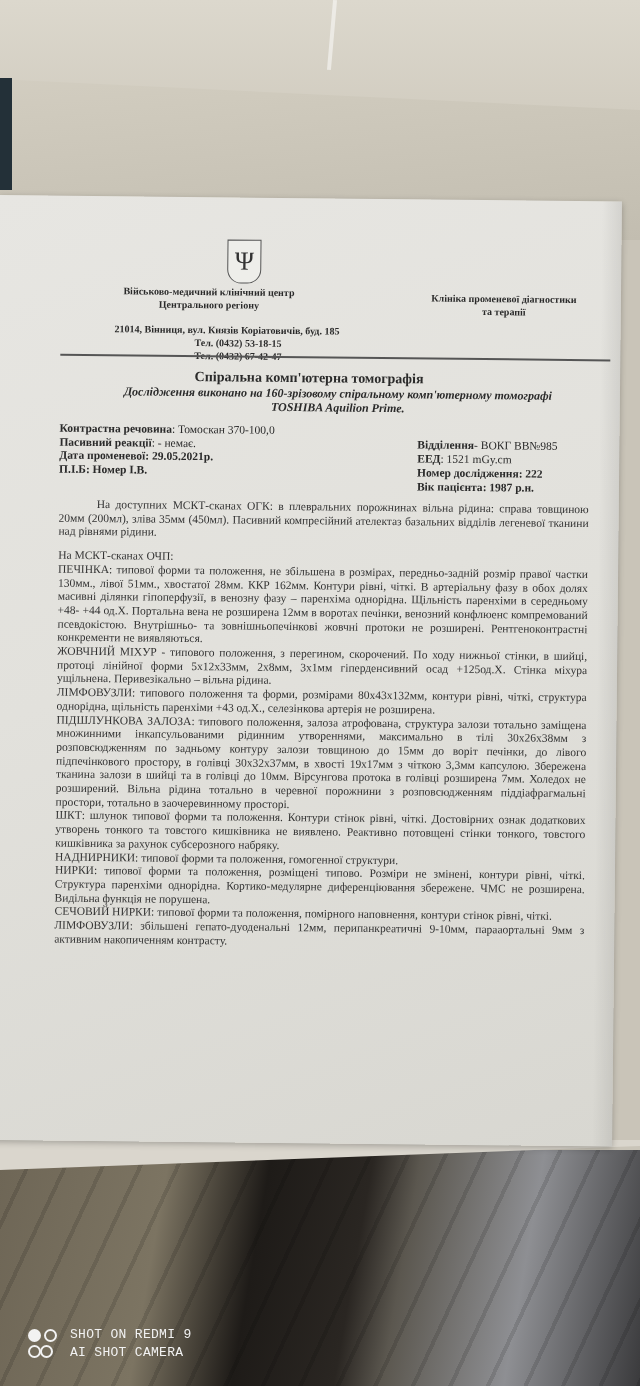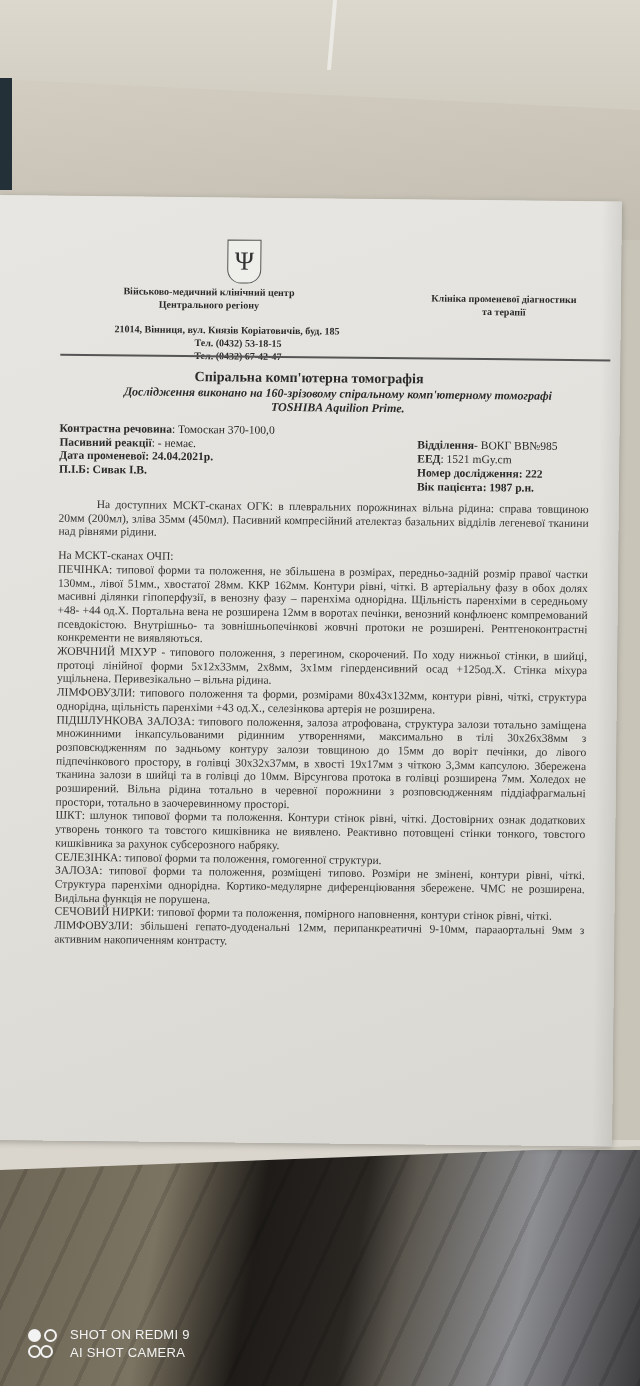--- a/index.html
+++ b/index.html
@@ -68,21 +68,21 @@
   .body {
     position:absolute; left:62px; top:302px; width:530px;
     font-size:11.5px; line-height:13.7px; text-align:justify; color:#333;
   }
   .body p { margin:0; }
   .body .intro { text-indent:38px; margin-bottom:10px; }
   .body .sec { }
   .body .head { text-transform:none; }
   .watermark {
     position:absolute; left:26px; top:1326px; display:flex; align-items:center; gap:10px;
-    color:#f2f2f2; font-family:Liberation Sans, sans-serif; font-size:13px; letter-spacing:0.3px; line-height:18px;
+    color:#f2f2f2; font-family:Liberation Mono, monospace; font-size:13px; letter-spacing:0.3px; line-height:18px;
   }
   .wm-logo { width:34px; height:34px; position:relative; }
   .wm-logo .c { position:absolute; width:13px; height:13px; border-radius:50%; border:2px solid #f2f2f2; box-sizing:border-box; }
   .wm-logo .c.f { background:#f2f2f2; }
 </style>
 </head>
 <body>
 
 <div class="bg-top"></div>
 <div class="bg-top-sheet"></div>
@@ -118,41 +118,41 @@
 
   <div class="title">Спіральна комп'ютерна томографія</div>
   <div class="subtitle">
     <div>Дослідження виконано на 160-зрізовому спіральному комп'ютерному томографі</div>
     <div>TOSHIBA Aquilion Prime.</div>
   </div>
 
   <div class="meta-left">
     <div class="meta-row"><span class="k">Контрастна речовина</span><span>: Томоскан  370-100,0</span></div>
     <div class="meta-row"><span class="k">Пасивний реакції</span><span>: - немає.</span></div>
-    <div class="meta-row"><span class="k">Дата променевої</span><span class="k">: 24.04.2021р.</span></div>
-    <div class="meta-row"><span class="k">П.І.Б</span><span class="k">: Сивак І.В.</span></div>
+    <div class="meta-row"><span class="k">Дата променевої</span><span class="k">: 29.05.2021р.</span></div>
+    <div class="meta-row"><span class="k">П.І.Б</span><span class="k">: Номер І.В.</span></div>
   </div>
 
   <div class="meta-right">
     <div class="meta-row"><span class="k">Відділення</span><span>- ВОКГ ВВ№985</span></div>
     <div class="meta-row"><span class="k">ЕЕД</span><span>:  1521 mGy.cm</span></div>
     <div class="meta-row"><span class="k">Номер дослідження</span><span class="k">: 222</span></div>
     <div class="meta-row"><span class="k">Вік пацієнта</span><span class="k">: 1987 р.н.</span></div>
   </div>
 
   <div class="body">
     <p class="intro">На  доступних МСКТ-сканах ОГК: в плевральних порожнинах  вільна рідина: справа товщиною 20мм (200мл), зліва 35мм (450мл). Пасивний  компресійний ателектаз  базальних відділів легеневої тканини над  рівнями  рідини.</p>
     <p>На МСКТ-сканах ОЧП:</p>
     <p class="sec"><span class="head">ПЕЧІНКА</span><span>: типової форми та положення, не збільшена в розмірах, передньо-задній розмір правої частки 130мм., лівої 51мм., хвостатої 28мм. ККР 162мм. Контури рівні, чіткі. В артеріальну фазу  в обох долях масивні ділянки гіпоперфузії, в венозну фазу – паренхіма однорідна. Щільність паренхіми в середньому +48- +44 од.Х. Портальна вена не розширена 12мм в воротах печінки, венозний конфлюенс компремований псевдокістою. Внутрішньо- та зовнішньопечінкові жовчні протоки не розширені. Рентгеноконтрастні конкременти не виявляються.</span></p>
     <p class="sec"><span class="head">ЖОВЧНИЙ МІХУР</span><span> - типового  положення, з перегином, скорочений. По ходу нижньої стінки, в шийці,  протоці  лінійної форми 5х12х33мм, 2х8мм,  3х1мм гіперденсивний осад +125од.Х.  Стінка міхура ущільнена. Перивезікально – вільна рідина.</span></p>
     <p class="sec"><span class="head">ЛІМФОВУЗЛИ</span><span>: типового положення та  форми, розмірами 80х43х132мм, контури рівні, чіткі, структура однорідна, щільність паренхіми +43 од.Х., селезінкова артерія не розширена.</span></p>
     <p class="sec"><span class="head">ПІДШЛУНКОВА ЗАЛОЗА</span><span>: типового положення, залоза атрофована, структура залози тотально заміщена  множинними інкапсульованими  рідинним утвореннями, максимально в тілі 30х26х38мм з розповсюдженням по задньому контуру залози товщиною до 15мм до воріт печінки, до лівого підпечінкового простору,   в голівці  30х32х37мм,  в хвості 19х17мм з  чіткою  3,3мм капсулою. Збережена тканина залози в шийці та в голівці до 10мм. Вірсунгова протока в голівці  розширена 7мм.  Холедох не розширений. Вільна рідина тотально в черевної  порожнини з розповсюдженням піддіафрагмальні  простори, тотально в заочеревинному просторі.</span></p>
     <p class="sec"><span class="head">ШКТ</span><span>: шлунок типової форми та положення. Контури стінок рівні, чіткі. Достовірних ознак додаткових утворень тонкого та товстого кишківника не виявлено. Реактивно потовщені стінки тонкого, товстого кишківника за рахунок  субсерозного набряку.</span></p>
-    <p class="sec"><span class="head">СЕЛЕЗІНКА</span><span>: типової форми та положення, гомогенної структури.</span></p>
-    <p class="sec"><span class="head">ЗАЛОЗА</span><span>: типової форми та положення, розміщені типово. Розміри не змінені, контури рівні, чіткі. Структура паренхіми однорідна. Кортико-медулярне диференціювання збережене. ЧМС не розширена. Видільна функція не порушена.</span></p>
+    <p class="sec"><span class="head">НАДНИРНИКИ</span><span>: типової форми та положення, гомогенної структури.</span></p>
+    <p class="sec"><span class="head">НИРКИ</span><span>: типової форми та положення, розміщені типово. Розміри не змінені, контури рівні, чіткі. Структура паренхіми однорідна. Кортико-медулярне диференціювання збережене. ЧМС не розширена. Видільна функція не порушена.</span></p>
     <p class="sec"><span class="head">СЕЧОВИЙ НИРКИ</span><span>: типової форми та положення, помірного наповнення, контури стінок рівні, чіткі.</span></p>
     <p class="sec"><span class="head">ЛІМФОВУЗЛИ</span><span>:   збільшені   гепато-дуоденальні     12мм,   перипанкреатичні  9-10мм, парааортальні 9мм з активним накопиченням контрасту.</span></p>
   </div>
 </div>
 
 <div class="watermark">
   <div class="wm-logo">
     <div class="c f" style="left:2px;top:2px;"></div>
     <div class="c" style="left:18px;top:2px;"></div>
     <div class="c" style="left:2px;top:18px;"></div>

